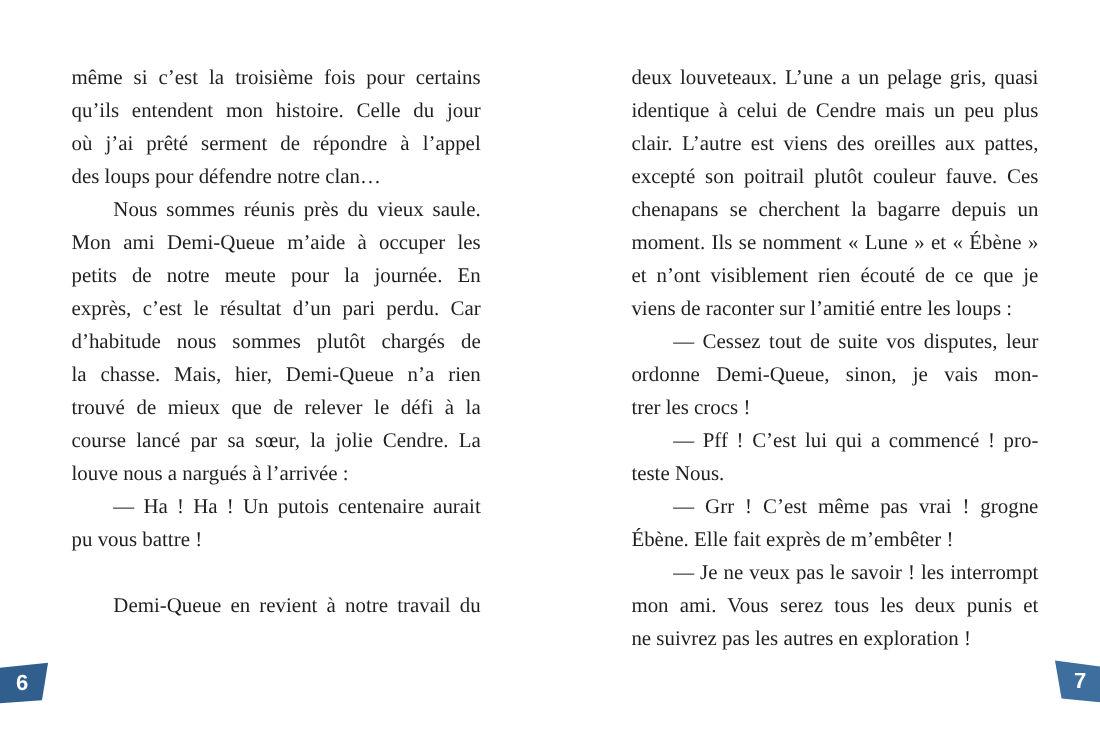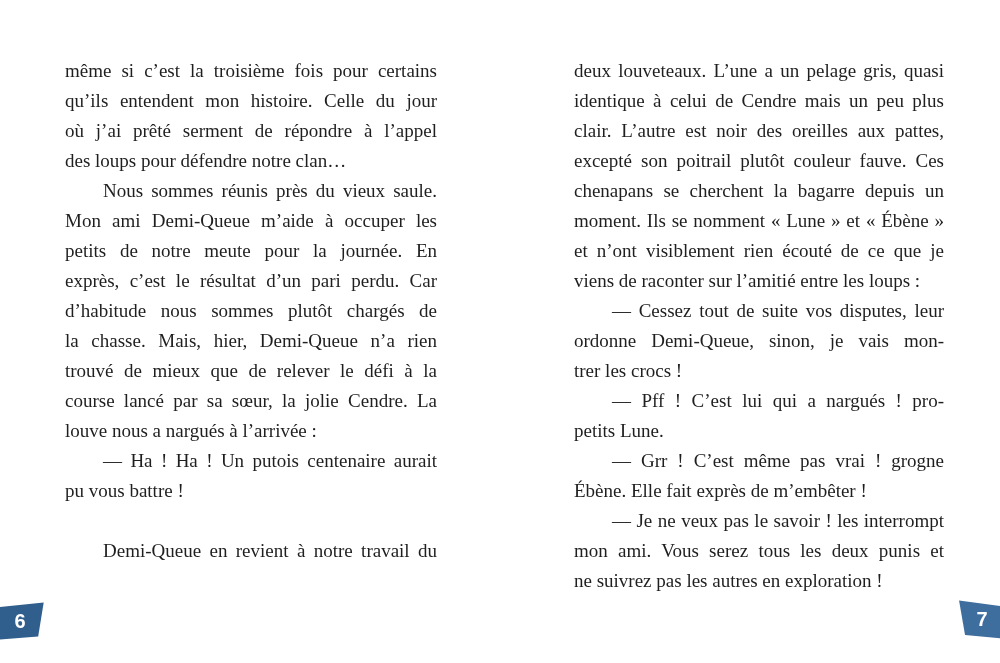--- a/index.html
+++ b/index.html
@@ -83,31 +83,31 @@
       <div class="line">louve nous a nargués à l’arrivée :</div>
       <div class="line indent fill">— Ha ! Ha ! Un putois centenaire aurait</div>
       <div class="line">pu vous battre !</div>
       <div class="line spacer"></div>
       <div class="line indent fill">Demi-Queue en revient à notre travail du</div>
     </div>
 
   <div class="text-col right" style="color: rgb(31, 31, 31);">
       <div class="line fill">deux louveteaux. L’une a un pelage gris, quasi</div>
       <div class="line fill">identique à celui de Cendre mais un peu plus</div>
-      <div class="line fill">clair. L’autre est noir des oreilles aux pattes,</div>
+      <div class="line fill">clair. L’autre est viens des oreilles aux pattes,</div>
       <div class="line fill">excepté son poitrail plutôt couleur fauve. Ces</div>
       <div class="line fill">chenapans se cherchent la bagarre depuis un</div>
       <div class="line fill">moment. Ils se nomment « Lune » et « Ébène »</div>
       <div class="line fill">et n’ont visiblement rien écouté de ce que je</div>
       <div class="line">viens de raconter sur l’amitié entre les loups :</div>
       <div class="line indent fill">— Cessez tout de suite vos disputes, leur</div>
       <div class="line fill">ordonne Demi-Queue, sinon, je vais mon-</div>
       <div class="line">trer les crocs !</div>
-      <div class="line indent fill">— Pff ! C’est lui qui a nargués ! pro-</div>
-      <div class="line">petits Lune.</div>
+      <div class="line indent fill">— Pff ! C’est lui qui a commencé ! pro-</div>
+      <div class="line">teste Nous.</div>
       <div class="line indent fill">— Grr ! C’est même pas vrai ! grogne</div>
       <div class="line">Ébène. Elle fait exprès de m’embêter !</div>
       <div class="line indent fill">— Je ne veux pas le savoir ! les interrompt</div>
       <div class="line fill">mon ami. Vous serez tous les deux punis et</div>
       <div class="line">ne suivrez pas les autres en exploration !</div>
     </div>
 
   <div class="badge badge-left" style="background-color: rgb(48, 95, 142);">
     <span>6</span>
   </div>

